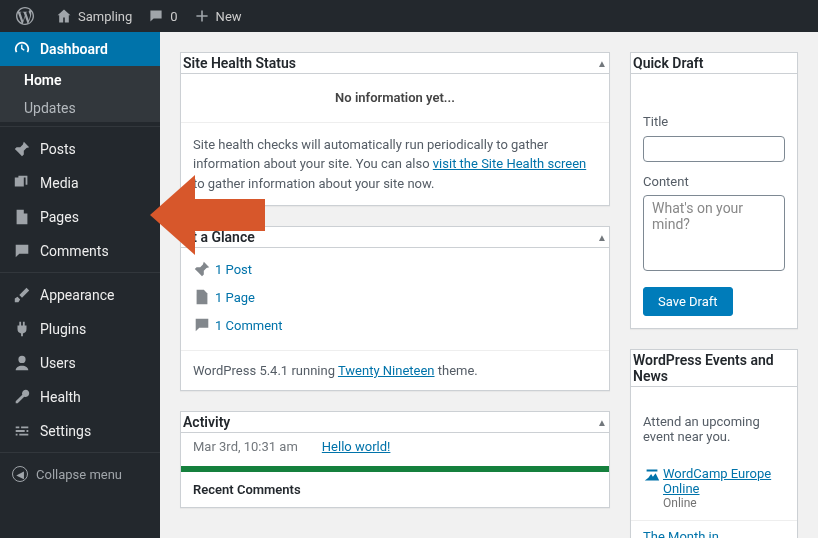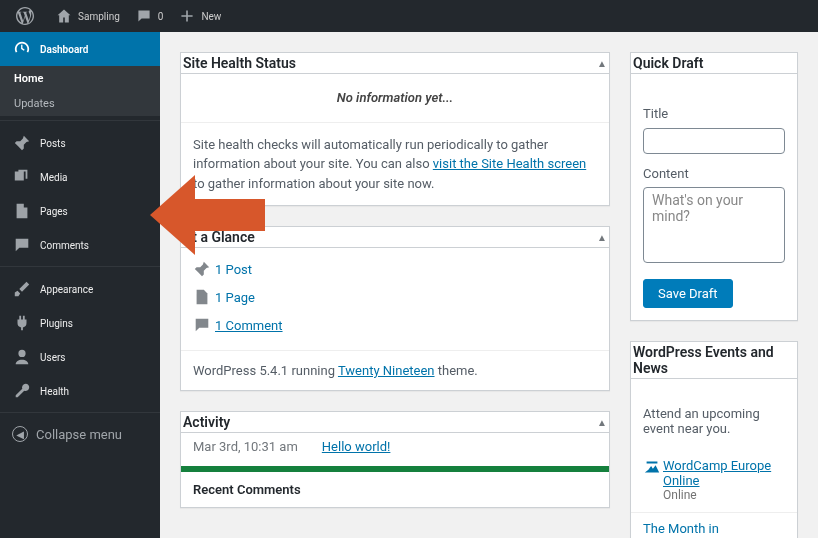--- a/index.html
+++ b/index.html
@@ -1,64 +1,64 @@
 <!DOCTYPE html>
 <html><head>
 <meta charset="utf-8">
 <style>
 * { margin: 0; padding: 0; box-sizing: border-box; font-family: -apple-system, BlinkMacSystemFont, "Segoe UI", Roboto, sans-serif; }
 body { background: #f1f1f1; font-size: 13px; color: #23282d; overflow: hidden; width: 818px; height: 538px; position: relative; }
 
 
-.adminbar { background: #23282d; height: 32px; display: flex; align-items: center; color: #ccc; padding: 0 8px; font-size: 10px; }
+.adminbar { background: #23282d; height: 32px; display: flex; align-items: center; color: #ccc; padding: 0 8px; font-size: 13px; }
 .adminbar-item { display: flex; align-items: center; padding: 0 8px; height: 32px; cursor: pointer; }
 .adminbar-icon { margin-right: 6px; font-size: 16px; color: #a0a5aa; }
 
 
 .sidebar { position: absolute; top: 32px; left: 0; width: 160px; background: #23282d; height: calc(100% - 32px); color: #eee; }
-.menu-item { display: flex; align-items: center; padding: 8px 12px; cursor: pointer; color: #eee; font-size: 10px; }
+.menu-item { display: flex; align-items: center; padding: 8px 12px; cursor: pointer; color: #eee; font-size: 14px; }
 .menu-item.current { background: #0073aa; color: #fff; position: relative; font-weight: 600; }
 .menu-item.current::after { content: ""; position: absolute; right: -8px; top: 50%; transform: translateY(-50%); border: 8px solid transparent; border-right-color: #f1f1f1; }
 .menu-icon { width: 20px; margin-right: 8px; display: inline-flex; align-items: center; justify-content: center; font-size: 16px; color: rgba(240,245,250,0.6); }
 .menu-item.current .menu-icon { color: #fff; }
 .submenu { background: #32373c; }
-.submenu-item { padding: 6px 12px 6px 14px; cursor: pointer; color: #b4b9be; font-size: 11px; }
+.submenu-item { padding: 6px 12px 6px 24px; cursor: pointer; color: #b4b9be; font-size: 14px; }
 .submenu-item.current { color: #fff; font-weight: 600; }
 .menu-sep { height: 5px; border-bottom: 1px solid #32373c; margin-bottom: 5px; }
 .collapse { display: flex; align-items: center; padding: 8px 12px; color: #a0a5aa; cursor: pointer; font-size: 13px; }
 .collapse-icon { width: 20px; margin-right: 8px; border: 1px solid #a0a5aa; border-radius: 50%; width: 16px; height: 16px; display: inline-flex; align-items: center; justify-content: center; font-size: 10px; }
 
 
 .content { position: absolute; top: 32px; left: 160px; right: 0; bottom: 0; padding: 20px 20px 0 20px; display: flex; gap: 20px; overflow: hidden; }
 .col-main { width: 430px; }
 .col-side { flex: 1; }
 
 .postbox { background: #fff; border: 1px solid #ccd0d4; box-shadow: 0 1px 1px rgba(0,0,0,.04); margin-bottom: 20px; }
 .postbox-header { display: flex; justify-content: space-between; align-items: center; padding: 2px; border-bottom: 1px solid #ccd0d4; }
 .postbox-header h2 { font-size: 14px; font-weight: 600; }
 .toggle-indicator { color: #72777c; cursor: pointer; font-size: 10px; }
 .postbox-inner { padding: 12px; font-size: 13px; color: #555d66; line-height: 1.5; }
-.postbox-inner.center { text-align: center; font-weight: 600; color: #444; padding: 14px 12px; border-bottom: 1px solid #eee; font-style: italic; }
+.postbox-inner.center { text-align: center; font-weight: 600; color: #444; padding: 14px 12px; border-bottom: 1px solid #eee; }
 .postbox-inner a { color: #0073aa; }
 
 .glance-grid { display: flex; flex-wrap: wrap; padding: 12px 12px 6px; border-bottom: 1px solid #eee; flex-direction: column; }
 .glance-item { width: 50%; display: flex; align-items: center; margin-bottom: 10px; color: #0073aa; cursor: pointer; }
-.glance-item.fw { width: 100%; text-decoration: underline; }
+.glance-item.fw { width: 100%; }
 .glance-icon { color: #82878c; width: 22px; font-size: 18px; }
 .glance-footer { padding: 12px; color: #555d66; }
 .glance-footer a { color: #0073aa; }
 
 .activity-sec { padding: 10px 12px; font-weight: 600; color: #23282d; }
 .activity-row { padding: 6px 12px 12px; display: flex; gap: 24px; color: #72777c; border-bottom: 6px solid #15803d; text-align: center; }
 .activity-row a { color: #0073aa; }
 .activity-sec.noborder { border-bottom: none; }
 
 
 .field-label { font-size: 13px; color: #555d66; margin-bottom: 4px; margin-top: 10px; }
-.field-label:first-child { margin-top: 18px; }
+.field-label:first-child { margin-top: 26px; }
 input[type=text], textarea { width: 100%; border: 1px solid #7e8993; border-radius: 4px; padding: 4px 8px; font-size: 14px; font-family: inherit; background: #fff; color: #32373c; }
 textarea { height: 76px; resize: none; }
 textarea::placeholder { color: #888; }
 .button-primary { background: #007cba; border: 1px solid #007cba; color: #fff; padding: 6px 14px; border-radius: 3px; cursor: pointer; font-size: 13px; margin-top: 10px; }
 
 .events-desc { padding: 0 12px 12px; color: #555d66; font-size: 13px; }
 .event-item { display: flex; padding: 10px 12px; align-items: flex-start; border-bottom: 1px solid #eee; }
 .event-icon { width: 20px; color: #0073aa; font-size: 16px; flex-shrink: 0; }
 .event-text a { color: #0073aa; }
 .event-loc { font-size: 12px; color: #737373; }
@@ -177,20 +177,28 @@
     </span>
     <span>Users</span>
   </div>
   <div class="menu-item">
     <span class="menu-icon">
       <svg width="18" height="18" viewBox="0 0 20 20" fill="currentColor">
           <path d="M14 2a4 4 0 00-3.7 5.5L3 14.8V17h2.2l7.3-7.3A4 4 0 1014 2z"></path>
         </svg>
     </span>
     <span>Health</span>
+  </div>
+  <div class="menu-item">
+    <span class="menu-icon">
+      <svg width="18" height="18" viewBox="0 0 20 20" fill="currentColor">
+          <path d="M3 5h4v2H3zm6 0h8v2H9zM3 9h10v2H3zm12 0h2v2h-2zM3 13h2v2H3zm4 0h10v2H7z"></path>
+        </svg>
+    </span>
+    <span>Settings</span>
   </div>
   <div class="menu-sep"></div>
   <div class="collapse">
     <span class="collapse-icon">◀</span>
     <span>Collapse menu</span>
   </div>
 </div>
 
 <div class="content">
   <div class="col-main">

